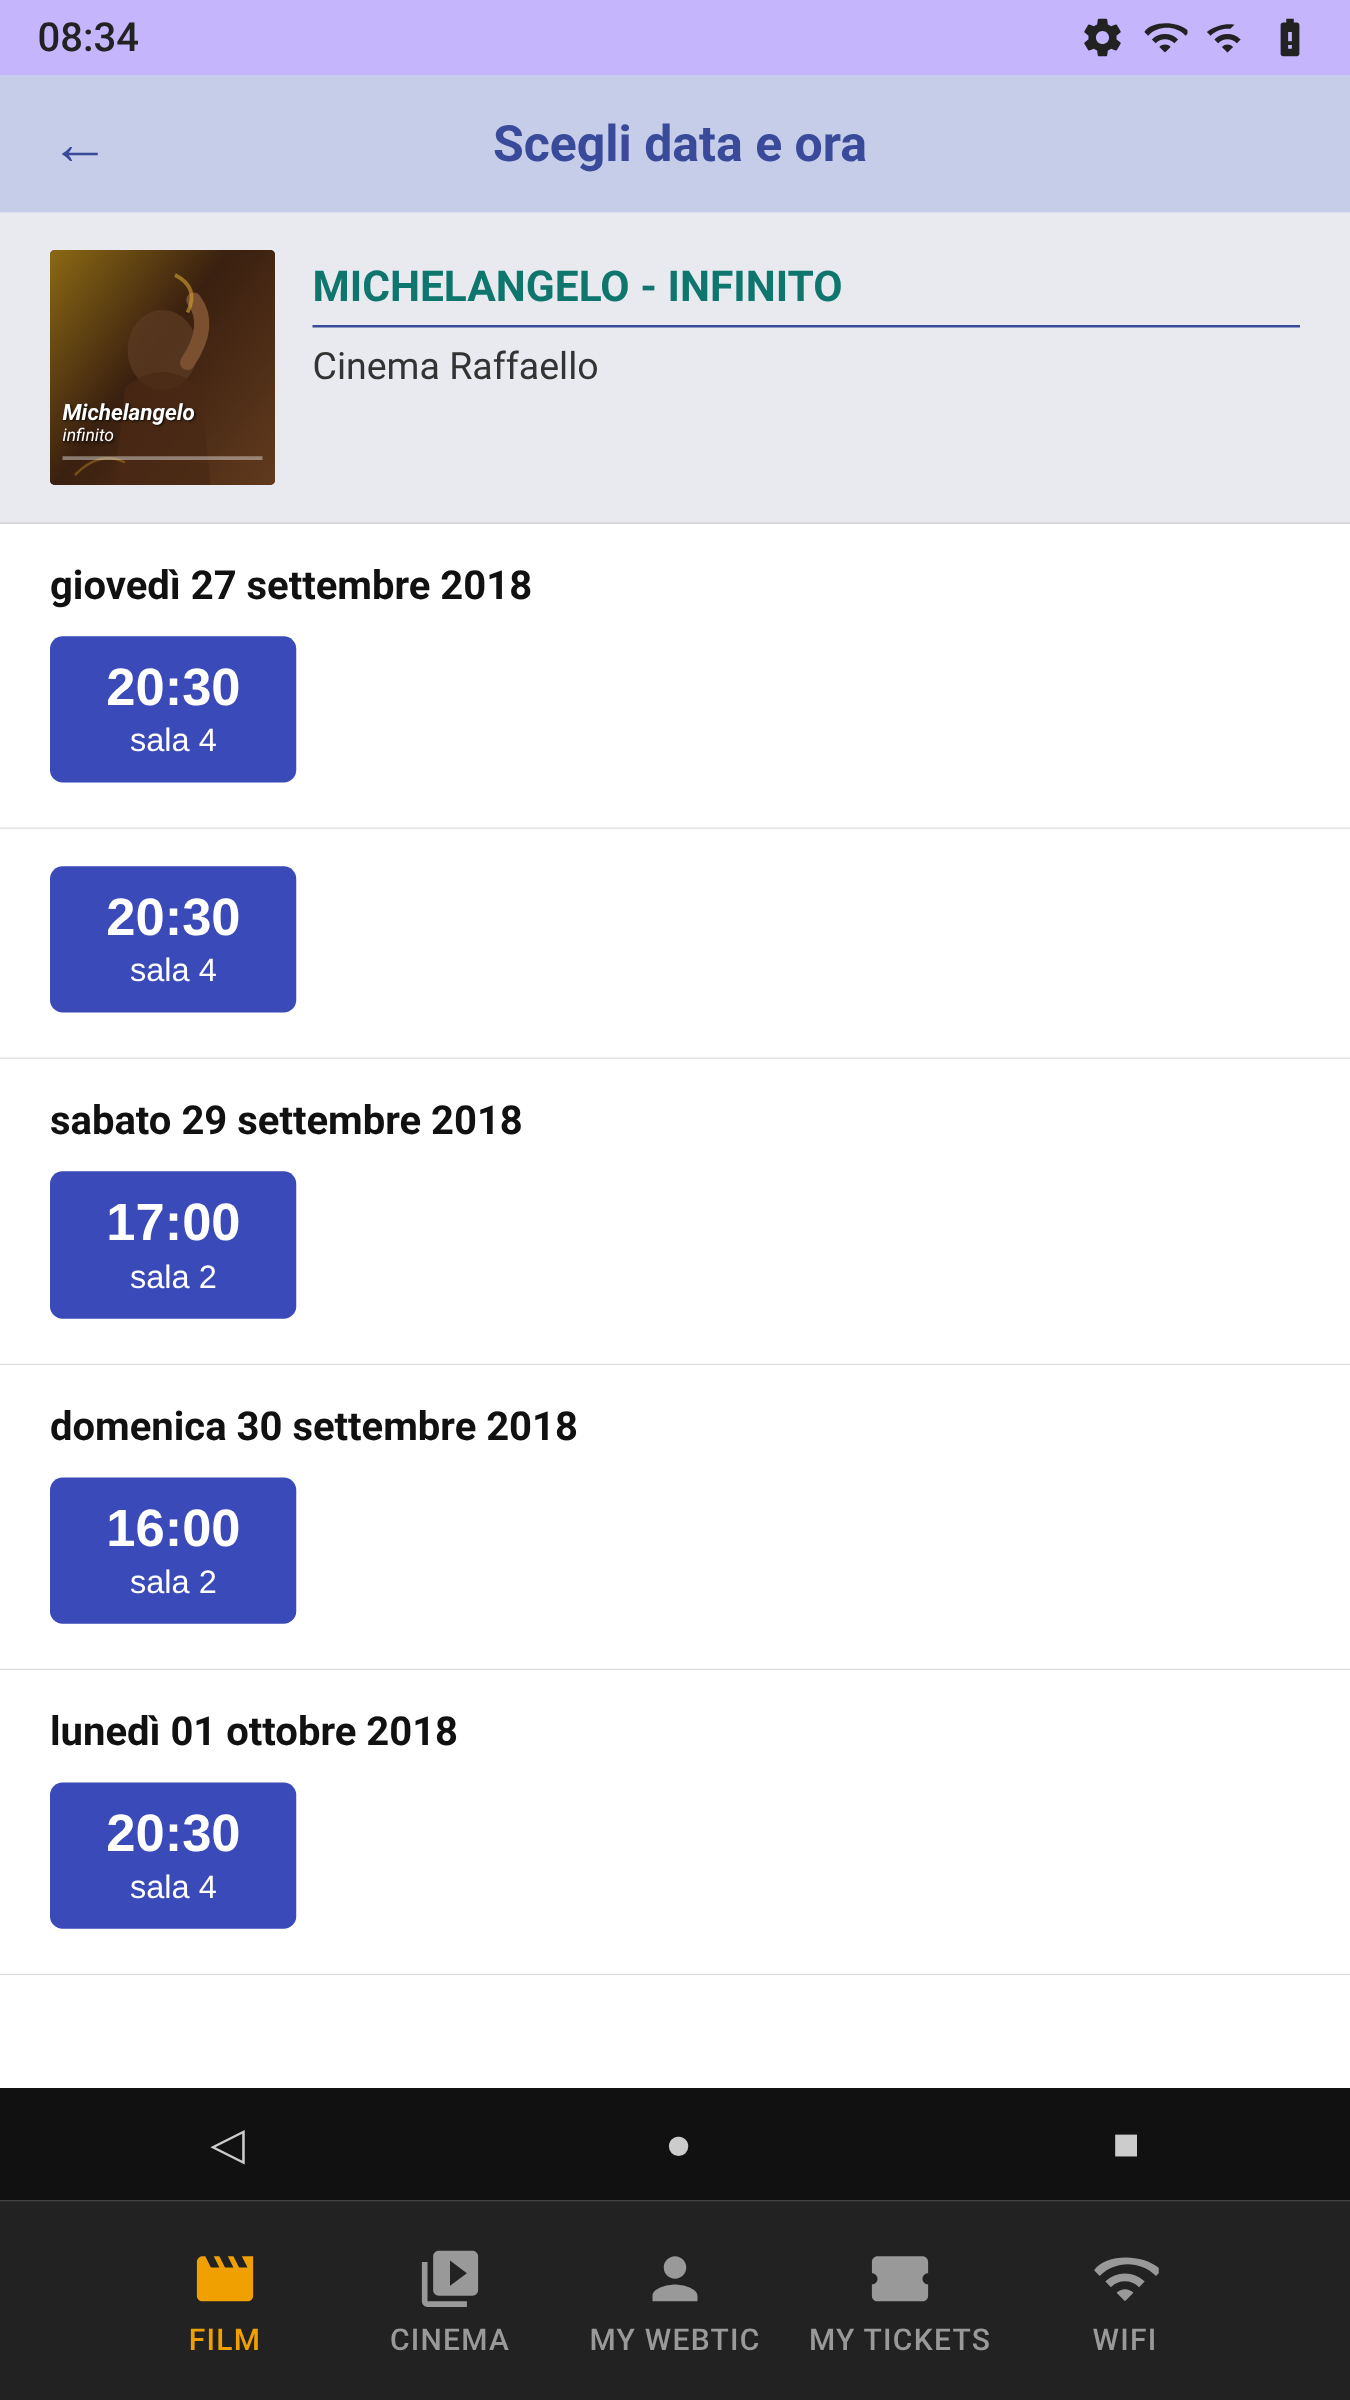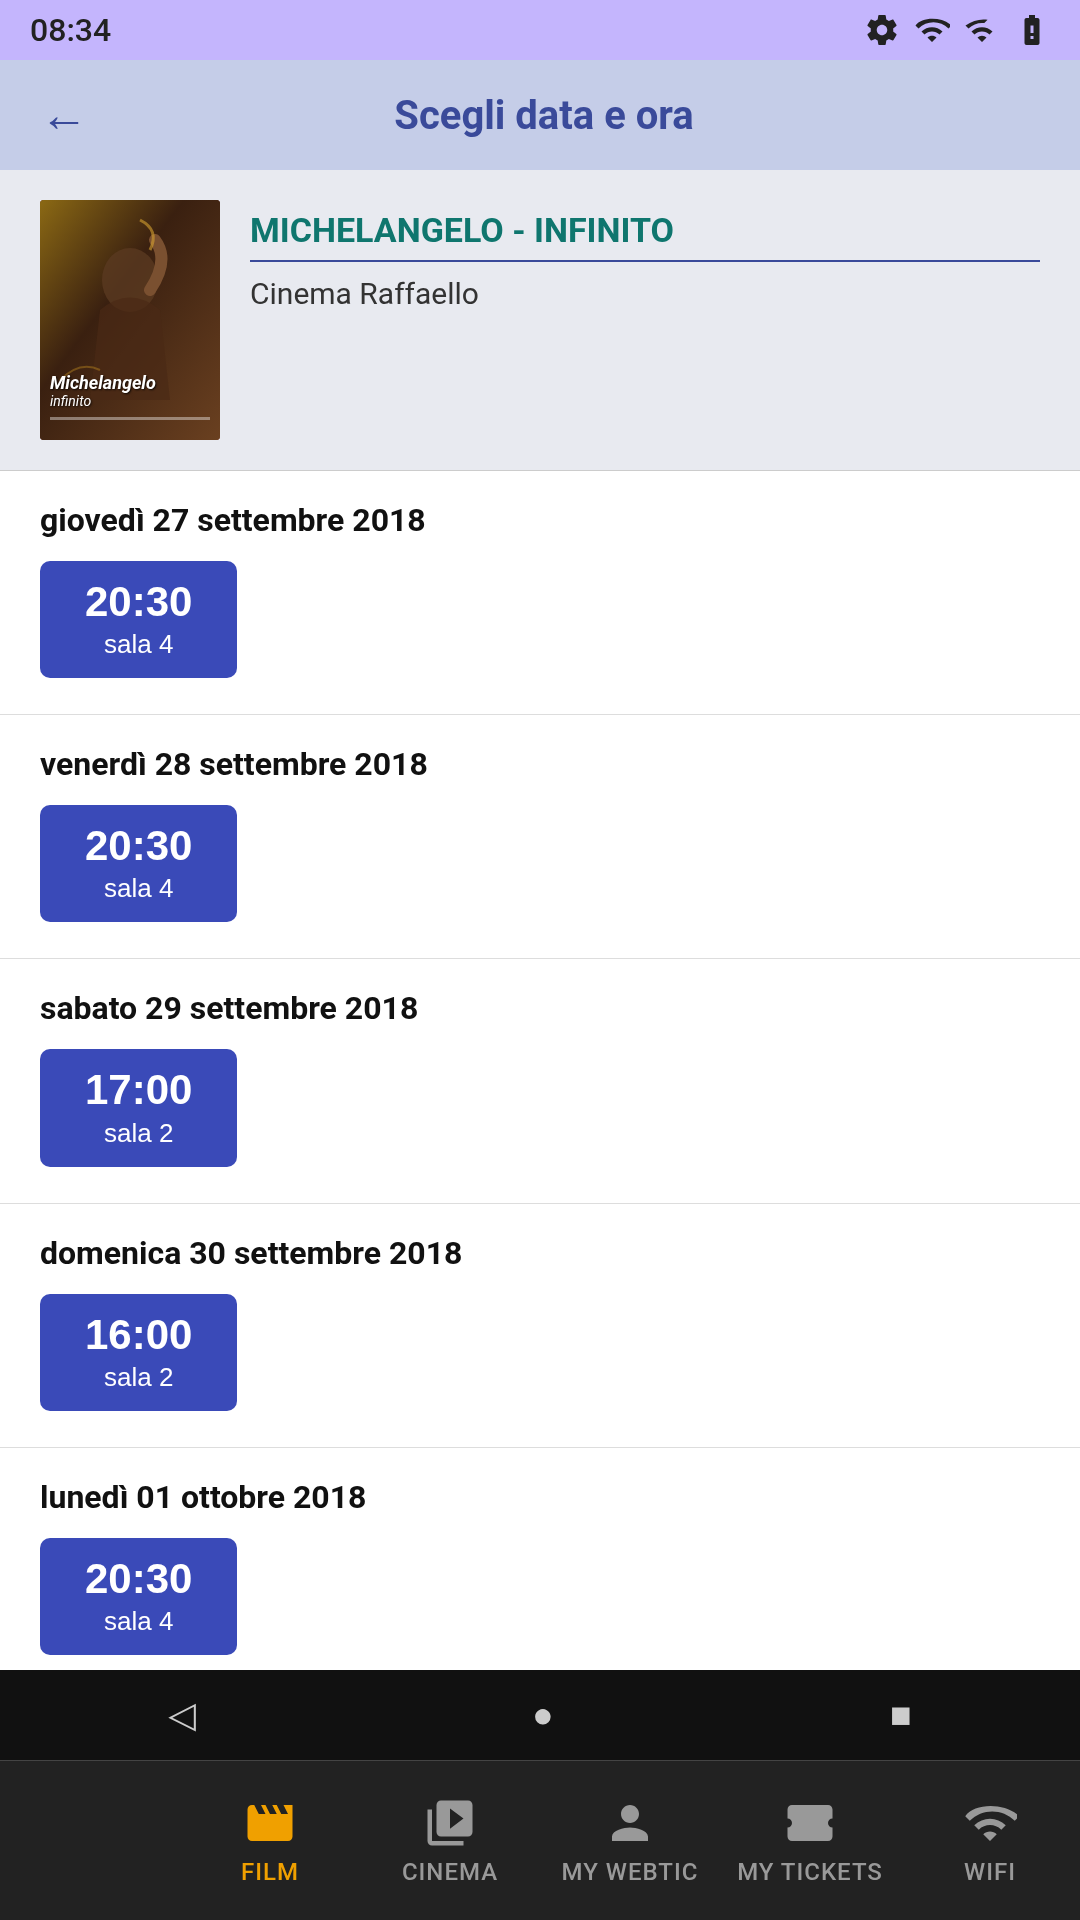--- a/index.html
+++ b/index.html
@@ -67,21 +67,21 @@
     .movie-card {
       background: #e8eaf0;
       padding: 30px 40px;
       display: flex;
       align-items: flex-start;
       gap: 30px;
       border-bottom: 1px solid #ccc;
     }
     .movie-poster {
       width: 180px;
-      height: 240px;
+      height: 188px;
       background: #7f1d1d;
       border-radius: 4px;
       overflow: hidden;
       flex-shrink: 0;
       position: relative;
     }
     .movie-poster-art {
       width: 100%;
       height: 100%;
       background: linear-gradient(135deg, #7a5c3a 0%, #3a2a1a 40%, #5a4030 70%, #8a6040 100%);
@@ -166,21 +166,21 @@
     
     .bottom-nav {
       position: fixed;
       bottom: 0;
       left: 0;
       width: 1080px;
       height: 160px;
       background: #222;
       display: flex;
       align-items: center;
-      justify-content: flex-end;
+      justify-content: center;
       border-top: 1px solid #444;
     }
     .nav-item {
       display: flex;
       flex-direction: column;
       align-items: center;
       gap: 8px;
       cursor: pointer;
       color: #999;
       min-width: 180px;
@@ -287,21 +287,21 @@
     <div class="movie-title">MICHELANGELO - INFINITO</div>
     <div class="movie-cinema">Cinema Raffaello</div>
   </div>
 </div>
 
 <div class="content-area" id="schedule-container">
 <div class="schedule-day"><div class="day-label">giovedì 27 settembre 2018</div><button class="showtime-btn">
         <span class="showtime-time">20:30</span>
         <span class="showtime-sala">sala 4</span>
       </button></div>
-    <div class="schedule-day"><div class="day-label">venerdì 28 settembre 2018</div><button class="showtime-btn">
+    <div class="schedule-day"><button class="showtime-btn">
         <span class="showtime-time">20:30</span>
         <span class="showtime-sala">sala 4</span>
       </button></div>
     <div class="schedule-day"><div class="day-label">sabato 29 settembre 2018</div><button class="showtime-btn">
         <span class="showtime-time">17:00</span>
         <span class="showtime-sala">sala 2</span>
       </button></div>
     <div class="schedule-day"><div class="day-label">domenica 30 settembre 2018</div><button class="showtime-btn">
         <span class="showtime-time">16:00</span>
         <span class="showtime-sala">sala 2</span>

